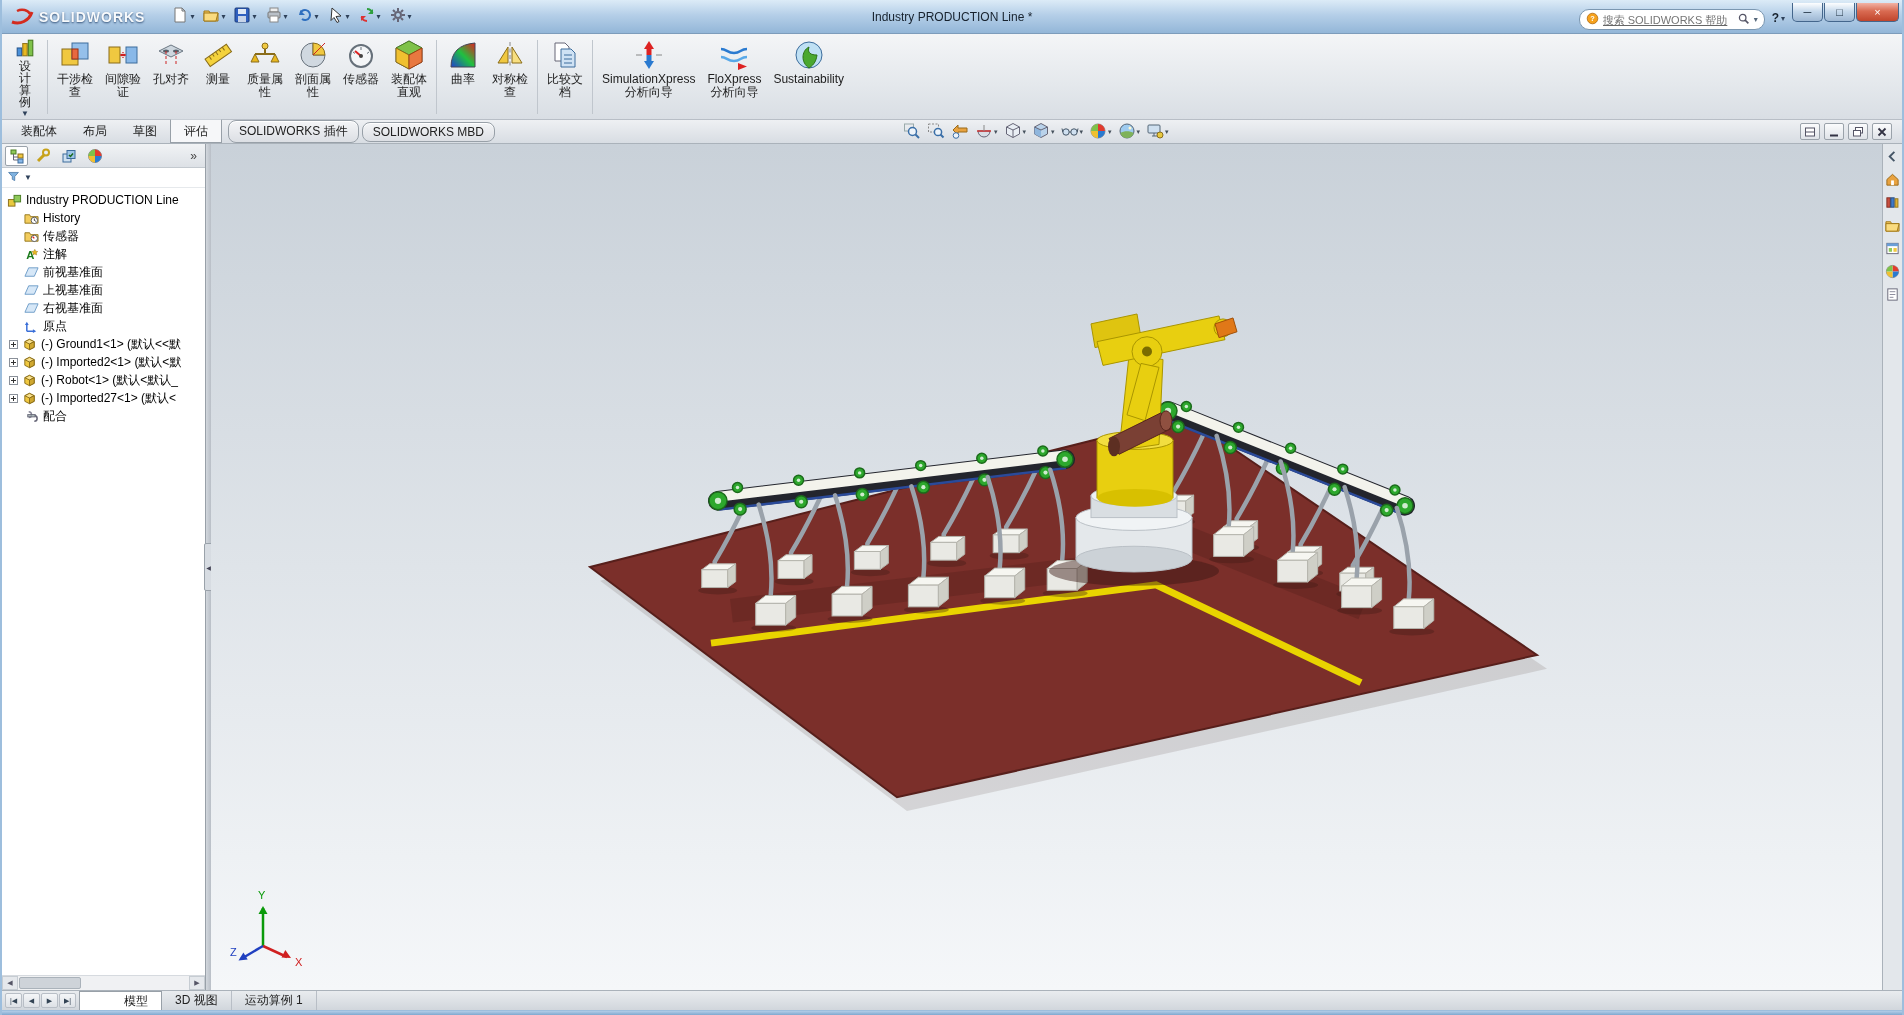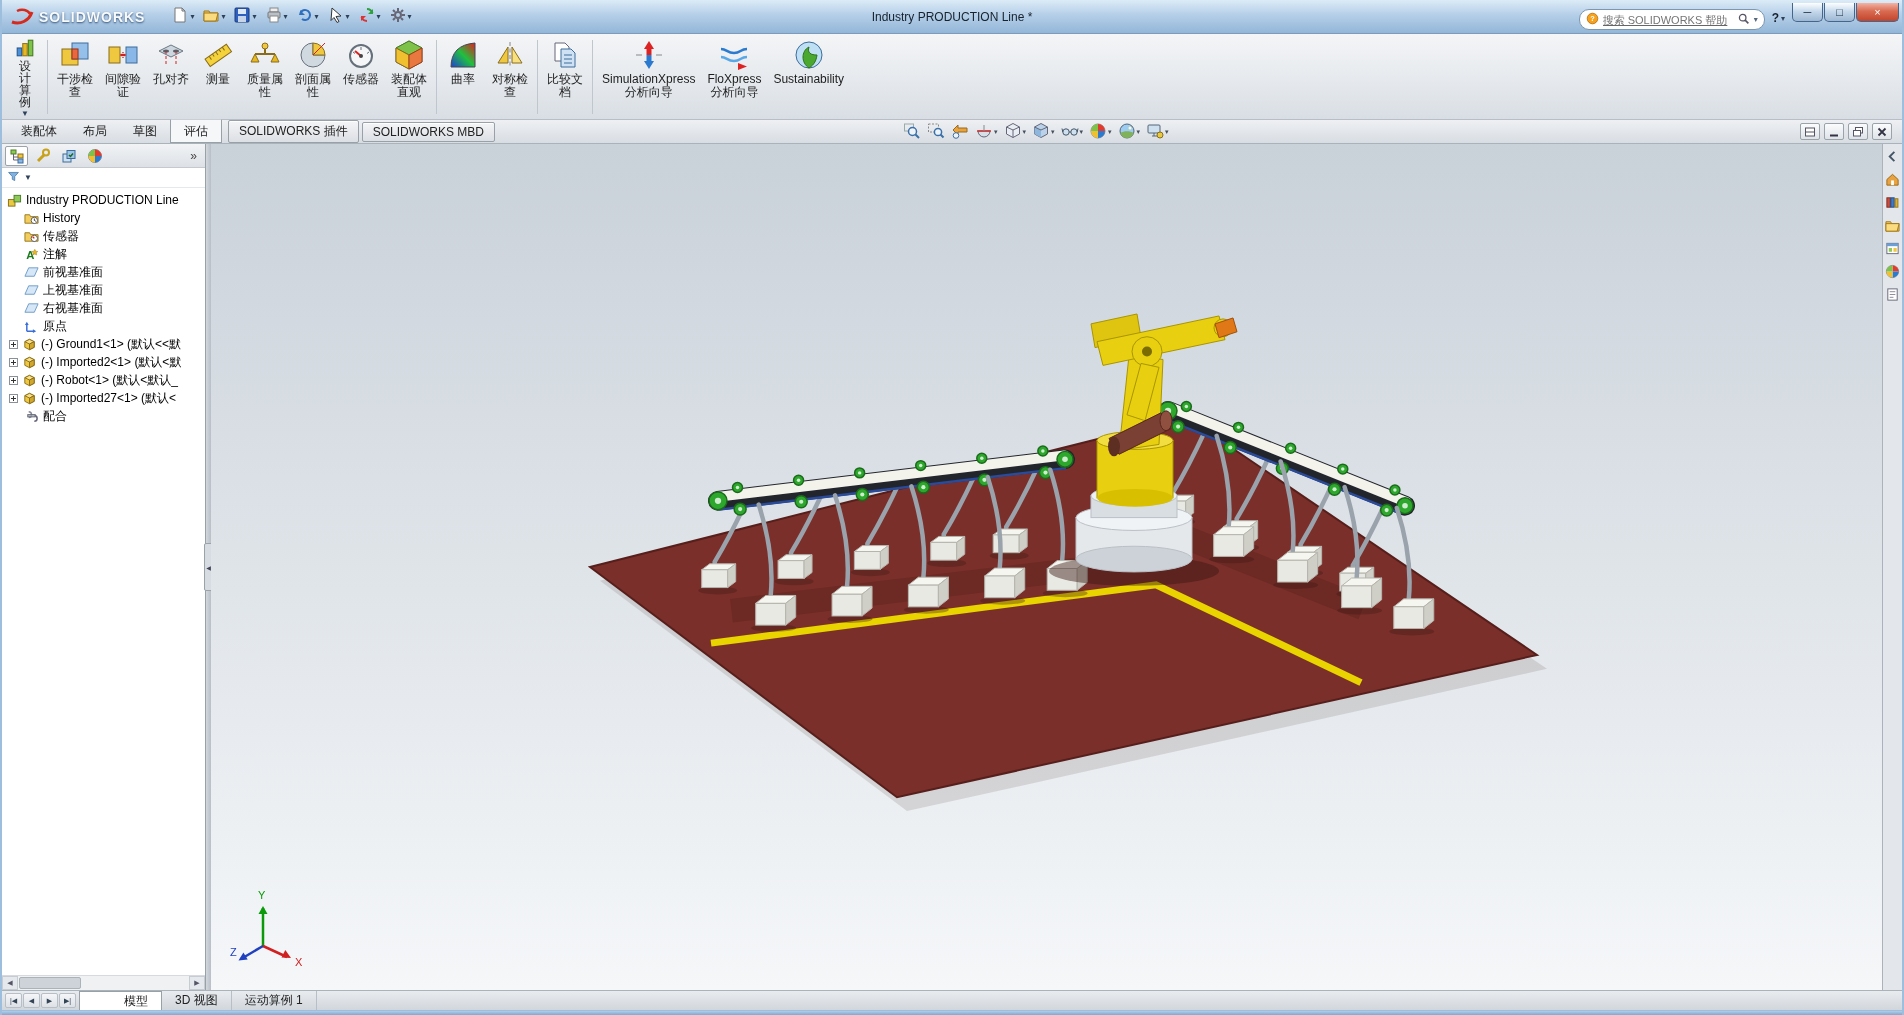--- a/index.html
+++ b/index.html
@@ -52,21 +52,21 @@
   .design-study .dd { margin:1px 0 0; }
 
   
   .tabsrow { flex:0 0 24px; display:flex; align-items:stretch; position:relative;
     background:linear-gradient(#eef0f3,#d8dde3); border-bottom:1px solid #aab2ba; }
   .cmdtabs { display:flex; align-items:stretch; padding-left:6px; }
   .cmd-tab { padding:0 13px; display:flex; align-items:center; color:#222; }
   .cmd-tab.active { background:#f6f7f9; border:1px solid #98a0a8; border-top:1px solid #c9cfd6; margin:-1px 0 0; }
   .addintabs { display:flex; align-items:center; gap:3px; margin-left:6px; }
   .addin-tab { padding:2px 10px; background:linear-gradient(#f4f5f7,#dcdfe4);
-    border:1px solid #98a0a8; border-radius:2px; box-shadow:inset 0 1px 0 #fff; color:#222; }
+    border:1px solid #98a0a8; border-radius:8px; box-shadow:inset 0 1px 0 #fff; color:#222; }
   .headsup { position:absolute; left:899px; top:1px; height:22px; display:flex; align-items:center; gap:2px; }
   .hud-btn { display:flex; align-items:center; padding:1px 2px; border-radius:2px; }
   .hud-btn svg { width:18px; height:18px; }
   .hud-dd { font-size:7px; color:#44505c; margin-left:1px; }
   .doc-controls { margin-left:auto; margin-right:10px; display:flex; align-items:center; gap:4px; }
   .docctl { width:20px; height:17px; border:1px solid #9aa2aa; border-radius:2px;
     background:linear-gradient(#fbfcfd,#dfe3e8); display:flex; align-items:center; justify-content:center; }
   .docctl svg { width:12px; height:12px; }
 
   

